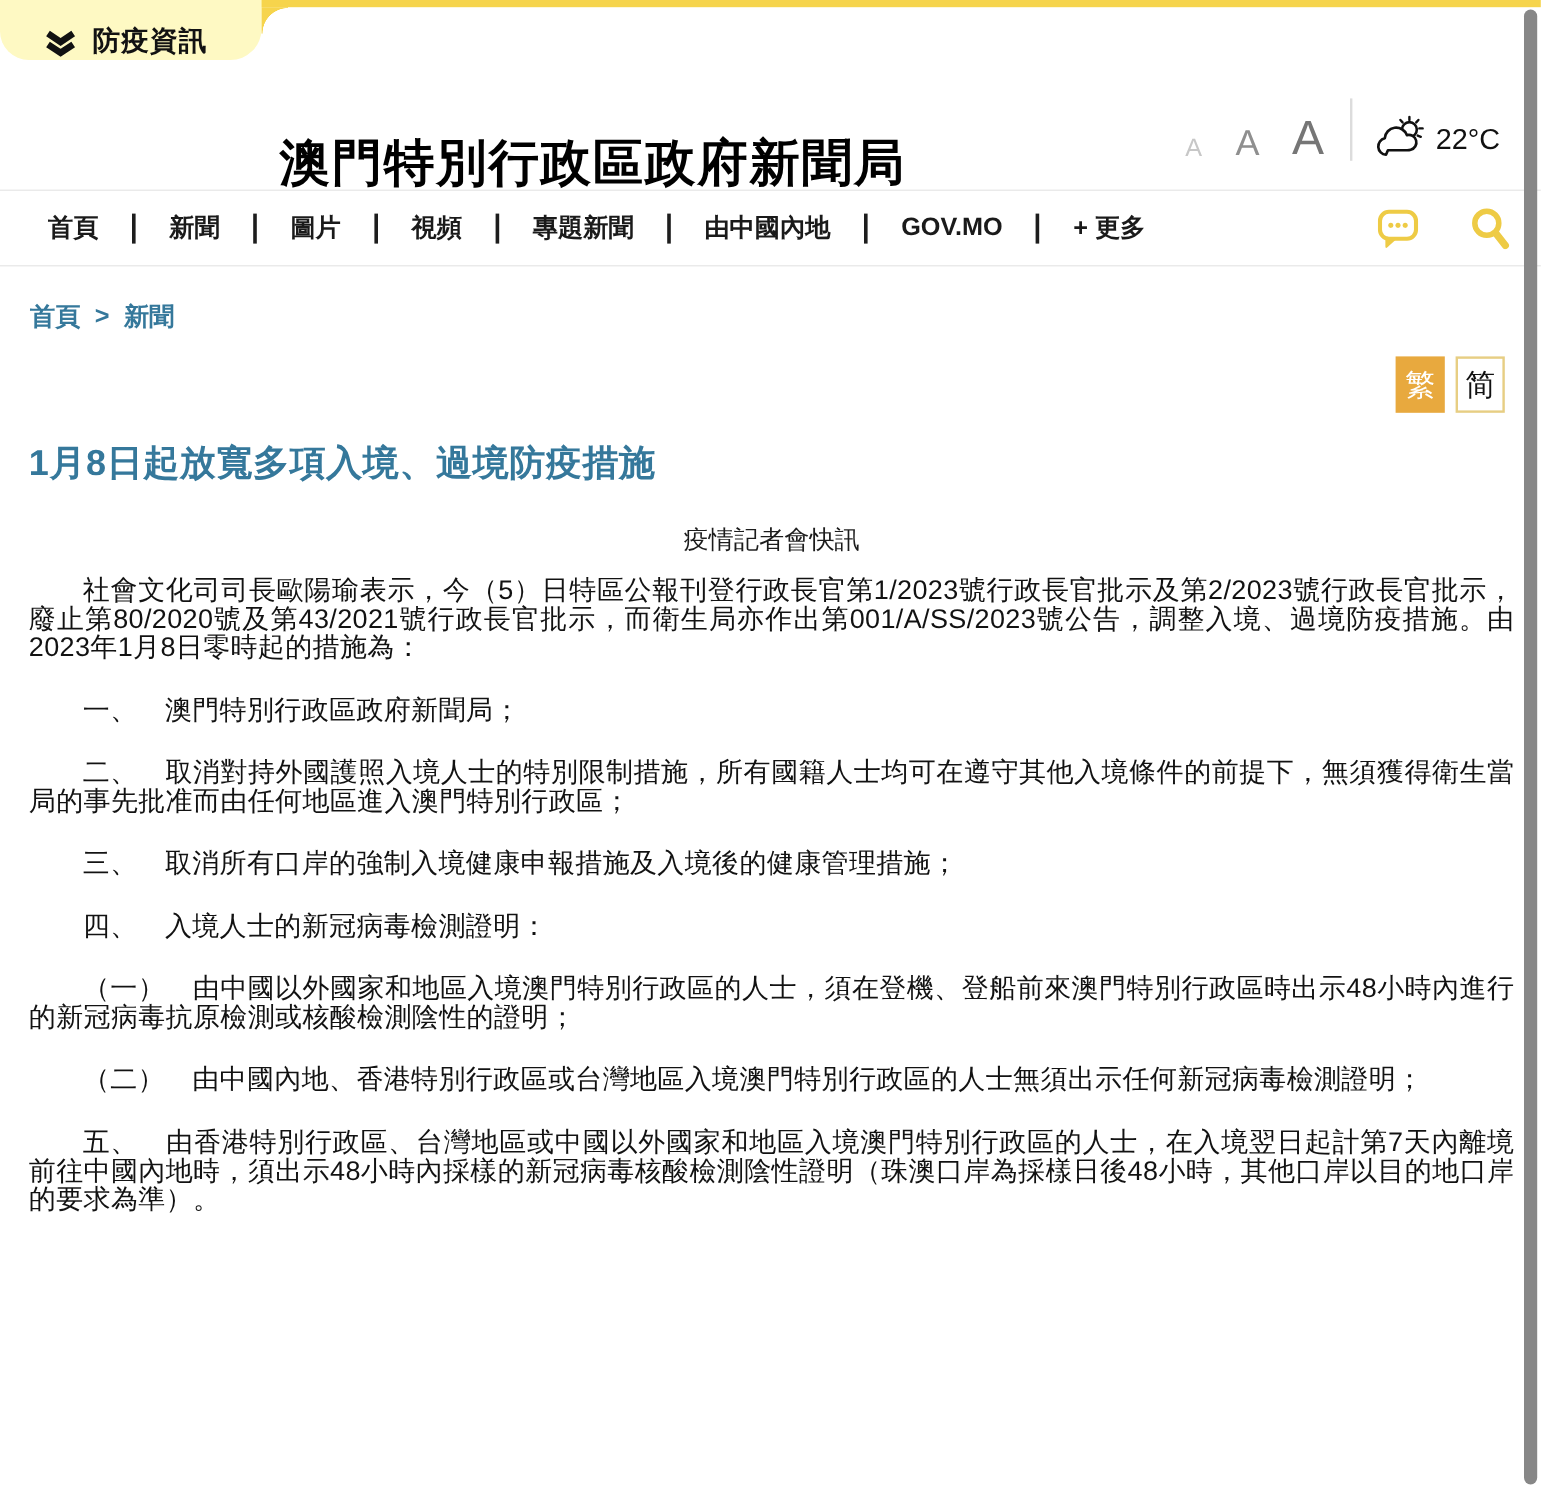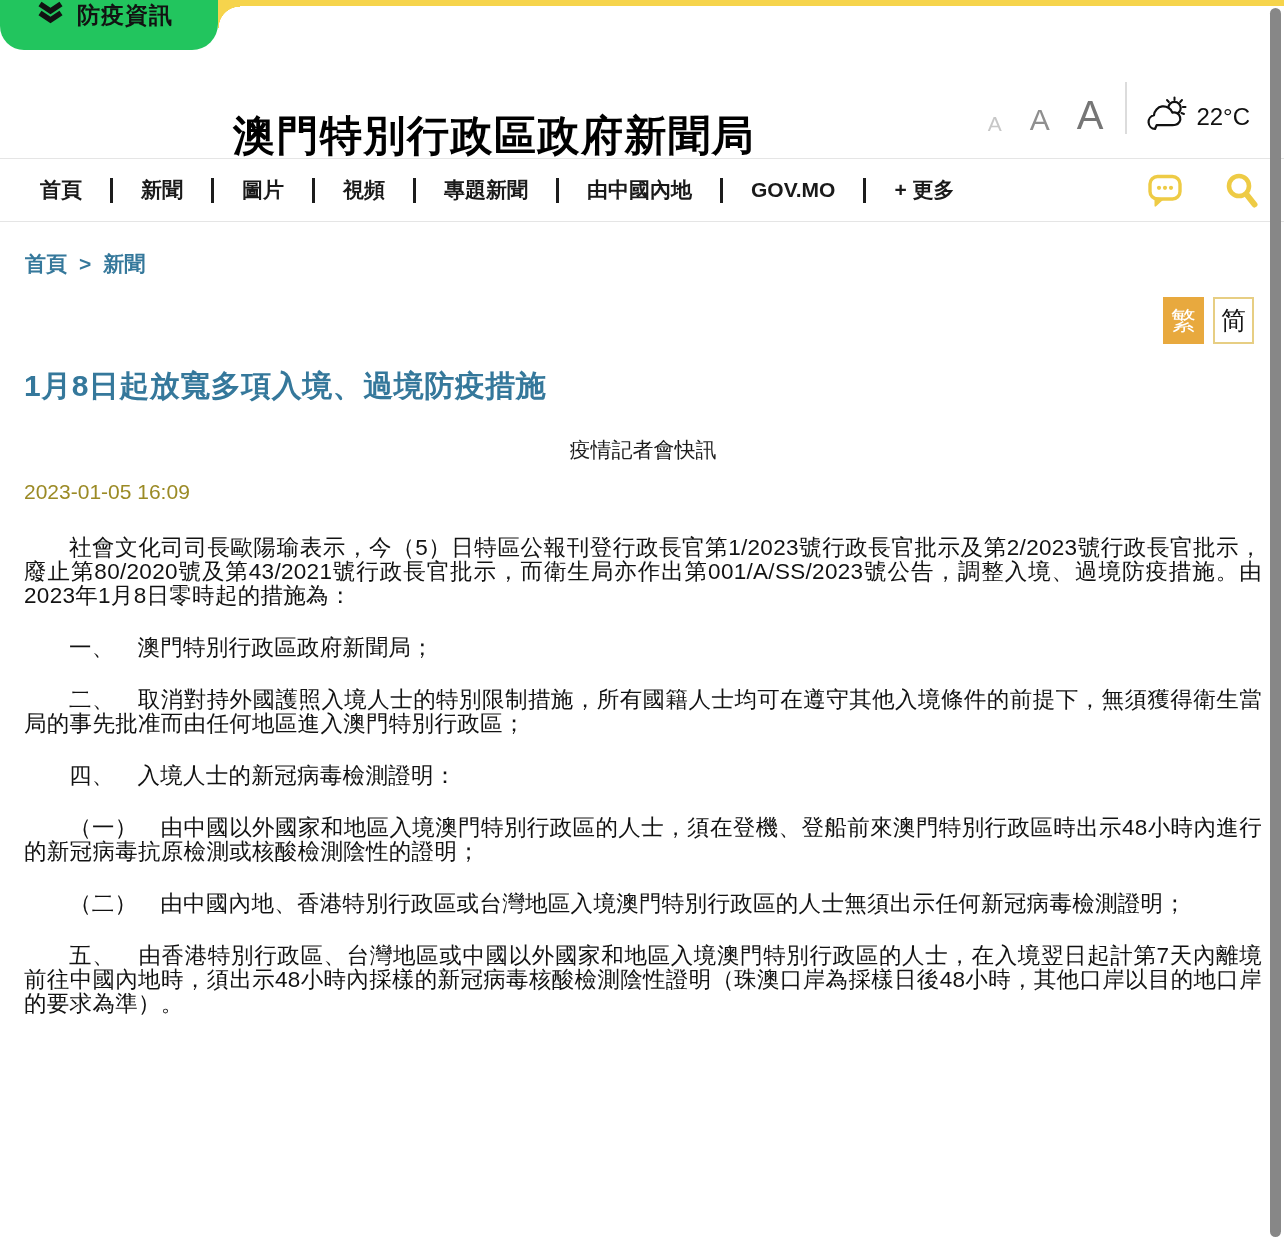--- a/index.html
+++ b/index.html
@@ -3,22 +3,22 @@
 <meta charset="utf-8">
 <style>
   html,body{margin:0;padding:0;}
   body{
     width:1284px;height:1251px;position:relative;background:#fff;overflow:hidden;
     font-family:"Liberation Sans","DejaVu Sans",sans-serif;color:#141414;
   }
   
   .top-strip{position:absolute;top:0;left:0;width:100%;height:6px;background:#F6D44C;}
   .promo-badge{
-    position:absolute;top:0;left:0;width:218px;height:50px;background:#22c55e;
-    border-radius:0 0 26px 24px;display:flex;align-items:flex-start;gap:13px;
+    position:absolute;top:0;left:0;width:218px;height:50px;background:#fef9c3;
+    border-radius:0 0 26px 24px;display:flex;align-items:flex-end;gap:13px;
     padding-left:37px;box-sizing:border-box;z-index:2;
   }
   .promo-badge::after{
     content:"";position:absolute;left:100%;top:6px;width:22px;height:22px;
     background:radial-gradient(circle at 100% 100%, rgba(246,212,76,0) 21px, #F6D44C 21.5px);
   }
   .promo-label{font-size:23px;font-weight:bold;color:#121212;letter-spacing:1px;}
   
   .site-title{
     position:absolute;left:233px;top:80px;font-size:42px;font-weight:bold;
@@ -179,26 +179,26 @@
 </div>
 
 <div class="lang-toggle">
   <span class="lang-btn lang-trad">繁</span>
   <span class="lang-btn lang-simp">简</span>
 </div>
 
 <article class="article">
   <h2 class="article-title">1月8日起放寬多項入境、過境防疫措施</h2>
   <div class="article-category">疫情記者會快訊</div>
-  <div class="article-date">2023-01-05 16:09</div>
   <div class="article-body">
 
   <p>社會文化司司長歐陽瑜表示，今（5）日特區公報刊登行政長官第1/2023號行政長官批示及第2/2023號行政長官批示，廢止第80/2020號及第43/2021號行政長官批示，而衛生局亦作出第001/A/SS/2023號公告，調整入境、過境防疫措施。由2023年1月8日零時起的措施為：</p>
       <p>一、　澳門特別行政區政府新聞局；</p>
       <p>二、　取消對持外國護照入境人士的特別限制措施，所有國籍人士均可在遵守其他入境條件的前提下，無須獲得衛生當局的事先批准而由任何地區進入澳門特別行政區；</p>
+      <p>三、　取消所有口岸的強制入境健康申報措施及入境後的健康管理措施；</p>
       <p>四、　入境人士的新冠病毒檢測證明：</p>
       <p>（一）　由中國以外國家和地區入境澳門特別行政區的人士，須在登機、登船前來澳門特別行政區時出示48小時內進行的新冠病毒抗原檢測或核酸檢測陰性的證明；</p>
       <p>（二）　由中國內地、香港特別行政區或台灣地區入境澳門特別行政區的人士無須出示任何新冠病毒檢測證明；</p>
       <p>五、　由香港特別行政區、台灣地區或中國以外國家和地區入境澳門特別行政區的人士，在入境翌日起計第7天內離境前往中國內地時，須出示48小時內採樣的新冠病毒核酸檢測陰性證明（珠澳口岸為採樣日後48小時，其他口岸以目的地口岸的要求為準）。</p>
     </div>
 </article>
 
 <div class="scrollbar-thumb"></div>
 
 </body></html>

